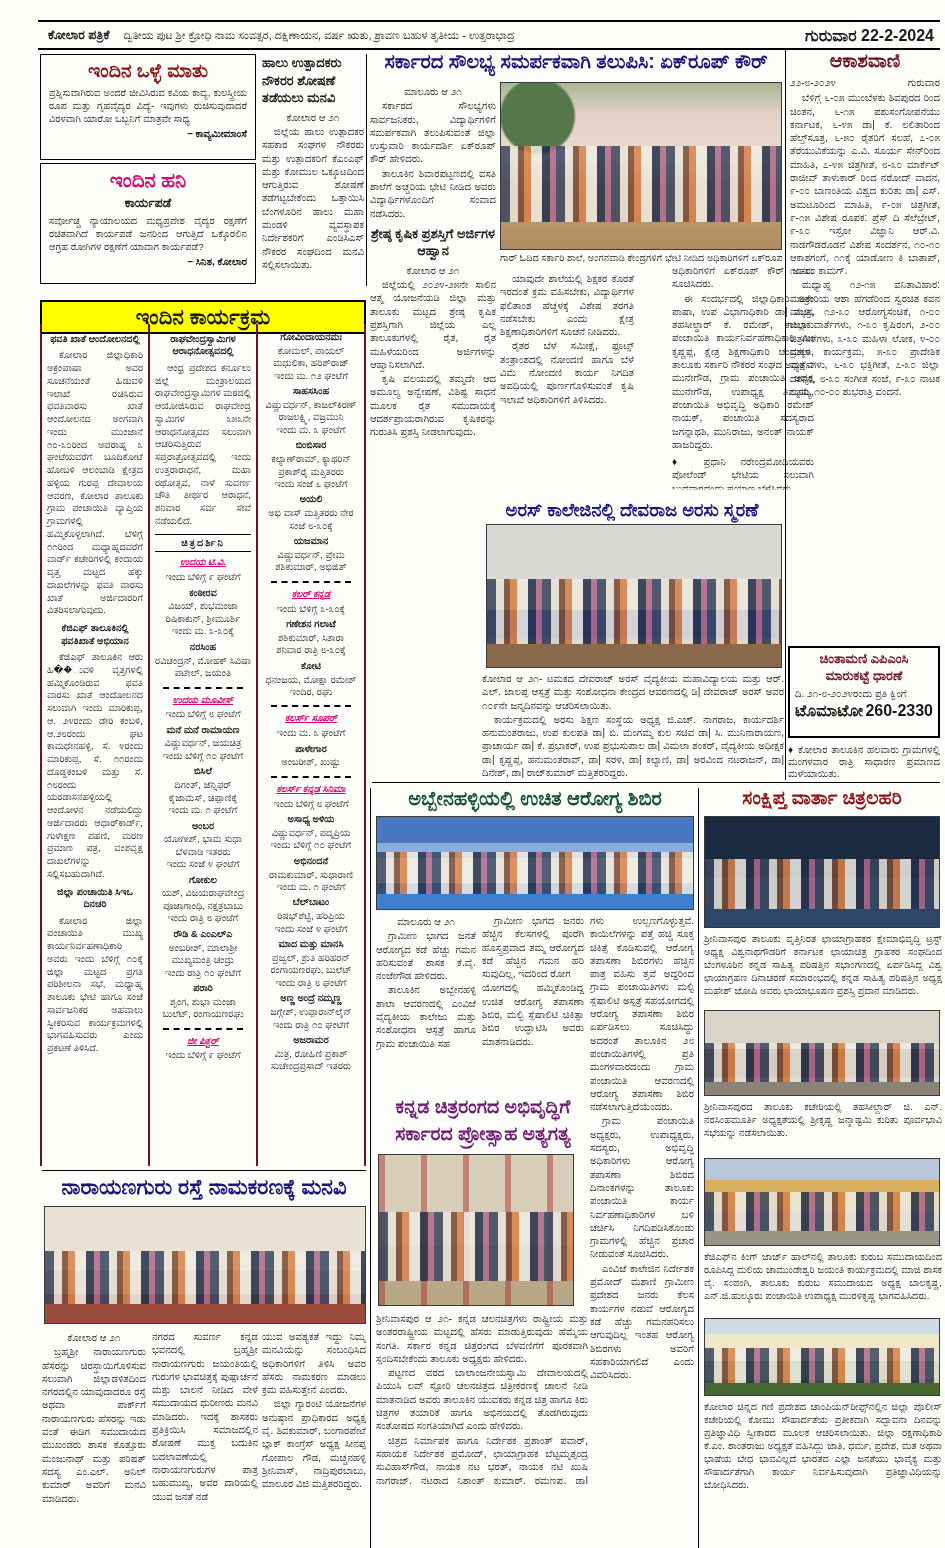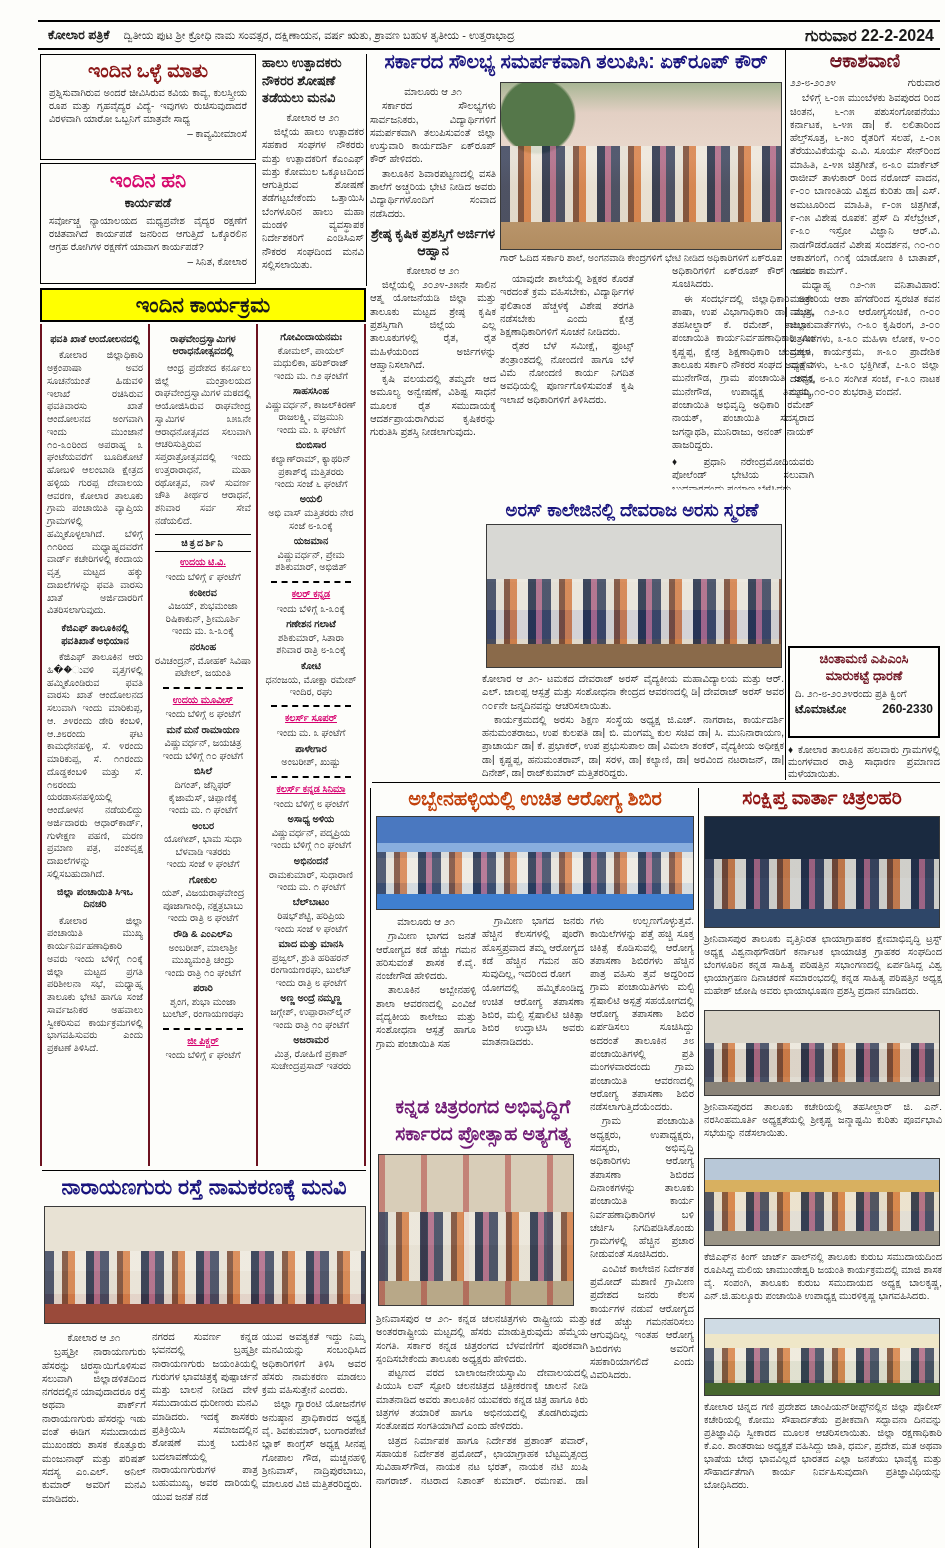--- a/index.html
+++ b/index.html
@@ -17,34 +17,34 @@
   #mast-date{font-weight:bold;font-size:16px;margin-right:6px;}
   
   .frame{border:1.5px solid #000;box-sizing:border-box;padding:4px 8px;}
   #goodword{left:40px;top:54px;width:216px;height:106px;}
   #honey{left:40px;top:163px;width:216px;height:121px;}
   .box-title{font-size:19px;font-weight:bold;text-align:center;margin:1px 0 4px 0;}
   #goodword .box-title{color:#8b1717;}
   #honey .box-title{color:#d60a6e;font-size:20px;}
   .box-sub{font-size:12.5px;font-weight:bold;text-align:center;margin:0 0 3px 0;}
   .box-body{font-size:9.8px;line-height:1.34;text-align:justify;}
-  .box-by{font-size:10px;font-weight:normal;text-align:right;margin-top:3px;}
+  .box-by{font-size:10px;font-weight:bold;text-align:right;margin-top:3px;}
   
   #milk{left:262px;top:54px;width:102px;height:232px;}
   #milk-title{font-size:13px;font-weight:bold;line-height:1.35;margin-bottom:4px;}
   
   .li{font-size:10px;line-height:1.33;}
   .t-p{text-align:justify;text-indent:12px;margin:0 0 1px 0;}
   .t-pf{text-align:justify;margin:0 0 1px 0;}
   .t-date{text-align:center;margin:1px 0;}
   .t-sub{font-weight:bold;font-size:11.5px;text-align:center;line-height:1.3;margin:5px 0 4px 0;}
   .t-sub2{font-weight:bold;font-size:13px;text-align:center;line-height:1.3;margin:6px 0 4px 0;}
   .t-tvtitle{font-weight:bold;font-size:17px;text-align:center;letter-spacing:2px;
              border-top:1px solid #000;border-bottom:1px solid #000;padding:2px 0;margin:6px 0 4px 0;}
-  .t-ch{font-weight:bold;font-size:11px;text-align:center;color:#d6006e;text-decoration:underline;margin:4px 0 2px 0;}
+  .t-ch{font-weight:bold;font-size:11px;text-align:center;color:#d6006e;text-decoration:underline;margin:4px 0 2px 0;font-style:italic;}
   .t-film{font-weight:bold;font-size:12.5px;text-align:center;margin:3px 0 1px 0;}
   .t-cast{font-size:9.5px;text-align:center;line-height:1.3;}
   .t-time{font-size:9.5px;text-align:center;line-height:1.3;}
   .t-sep{border-bottom:2px dashed #000;height:2px;margin:5px 8px;}
   .t-note{text-align:justify;margin-top:4px;}
   .t-spread{text-align:justify;text-align-last:justify;font-size:10px;margin-bottom:2px;}
   
   #lead-head{left:370px;top:50px;width:412px;height:28px;font-size:19.5px;font-weight:bold;
              color:#1a157e;text-align:center;}
   #lead-col1{left:370px;top:84px;width:126px;height:414px;}
@@ -76,44 +76,44 @@
     background:repeating-linear-gradient(90deg,rgba(170,40,40,.45) 0 6px,rgba(0,0,0,0) 6px 42px),
     linear-gradient(180deg,#d8cdb8 0 60%,#b8a888 60% 100%);}
   #ph-naray{left:44px;top:1206px;width:322px;height:118px;
     background:linear-gradient(180deg,#e8e2d4 0 55%,#c8b8a0 55% 75%,#9a4a3a 75% 100%);}
   
   #radio{left:790px;top:50px;width:150px;height:594px;}
   #radio-title{font-size:19px;font-weight:bold;color:#6d1320;text-align:center;margin-bottom:4px;}
   #apmc{left:788px;top:646px;width:152px;height:92px;border:2px solid #000;box-sizing:border-box;padding:3px 5px;}
   .apmc-t{font-size:13px;font-weight:bold;color:#6d1320;text-align:center;line-height:1.3;}
   #apmc-line{font-size:10px;text-align:justify;margin-top:3px;}
-  #apmc-row{display:flex;justify-content:space-between;font-size:12px;font-weight:bold;margin-top:2px;}
+  #apmc-row{display:flex;justify-content:space-between;font-size:16px;font-weight:bold;margin-top:2px;}
   #apmc-note{left:788px;top:744px;width:152px;height:40px;font-size:10px;text-align:justify;}
   
-  #prog-banner{left:40px;top:288px;width:326px;height:34px;background:#ffff00;border:2px solid #000;
+  #prog-banner{left:40px;top:300px;width:326px;height:34px;background:#ffff00;border:2px solid #000;
      box-sizing:border-box;display:flex;align-items:center;justify-content:center;
      font-size:21px;font-weight:bold;}
   #prog-box{left:40px;top:324px;width:326px;height:842px;display:flex;
      border-left:2px solid #6d1320;border-right:2px solid #6d1320;box-sizing:border-box;}
   .pcol{flex:1;padding:4px 5px;overflow:hidden;}
   .pcol + .pcol{border-left:2px solid #6d1320;}
   .pcol .li{font-size:9.6px;}
   
   #arasu-head{left:482px;top:500px;width:300px;height:23px;font-size:18px;font-weight:bold;
       color:#1a157e;text-align:center;}
   #arasu-body{left:482px;top:672px;width:302px;height:108px;}
   
   #rule-mid{left:372px;top:782px;width:568px;}
   #v-left-mid{left:370px;top:788px;height:760px;}
   #v-briefs{left:698px;top:788px;height:760px;}
   #v-lead{left:785px;top:50px;height:730px;}
   #v-milk{left:366px;top:54px;height:232px;}
   
   #health-head{left:376px;top:787px;width:318px;height:25px;font-size:19.5px;font-weight:bold;
-      color:#c2410c;text-align:center;}
+      color:#14532d;text-align:center;}
   #health-col1{left:376px;top:914px;width:100px;height:180px;}
   #health-col2{left:482px;top:914px;width:102px;height:180px;}
   #health-col3{left:590px;top:914px;width:104px;height:606px;}
   
   #briefs-head{left:704px;top:787px;width:236px;height:25px;font-size:19px;font-weight:bold;
       color:#8f1413;text-align:center;}
   .bcap{position:absolute;width:238px;font-size:9.8px;line-height:1.33;text-align:justify;}
   #briefs-cap1{left:704px;top:932px;height:76px;}
   #briefs-cap2{left:704px;top:1100px;height:54px;}
   #briefs-cap3{left:704px;top:1250px;height:64px;}

